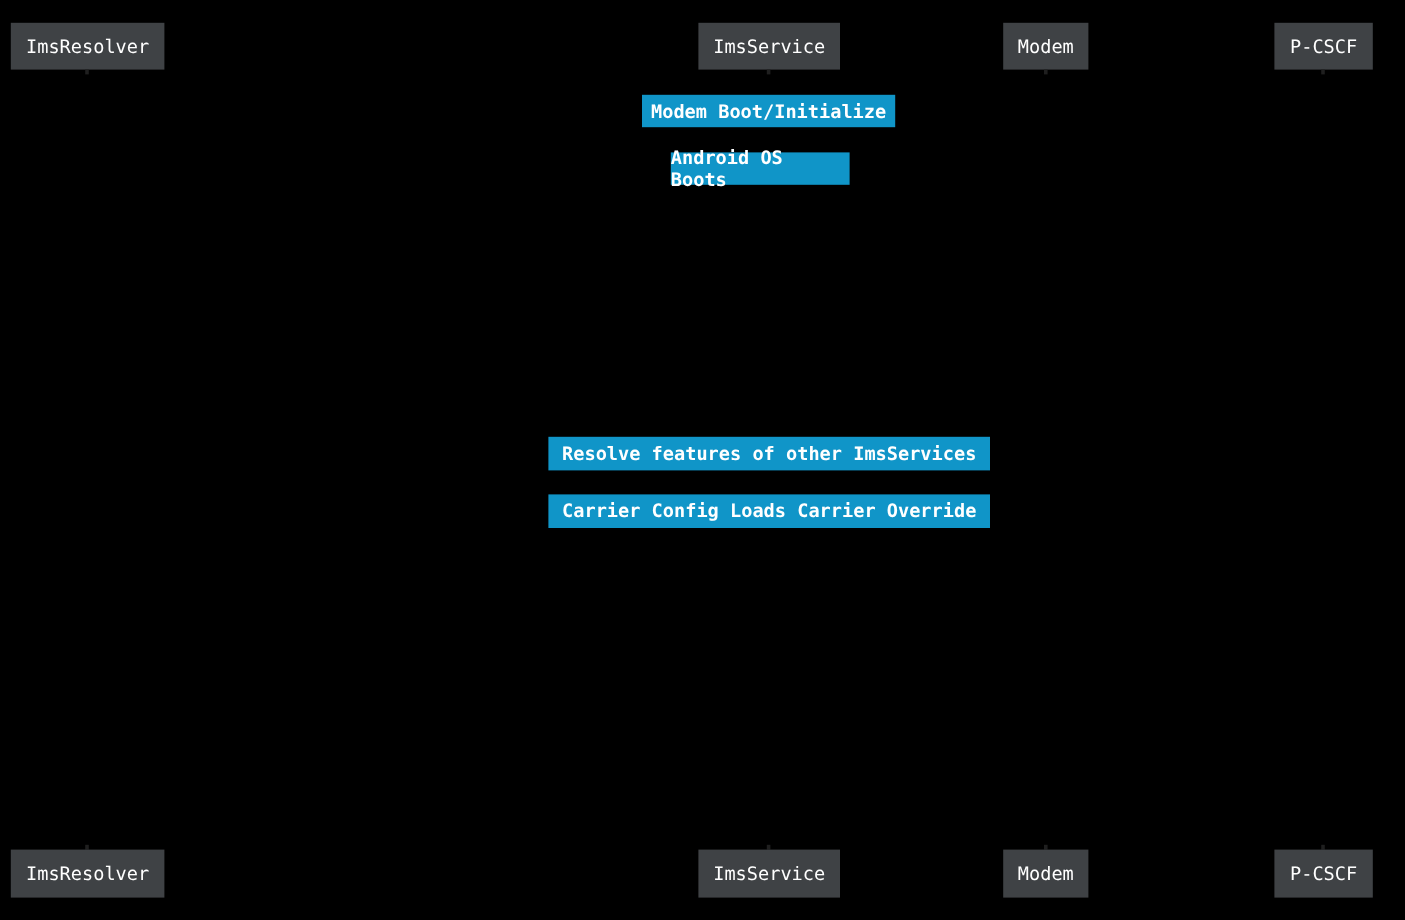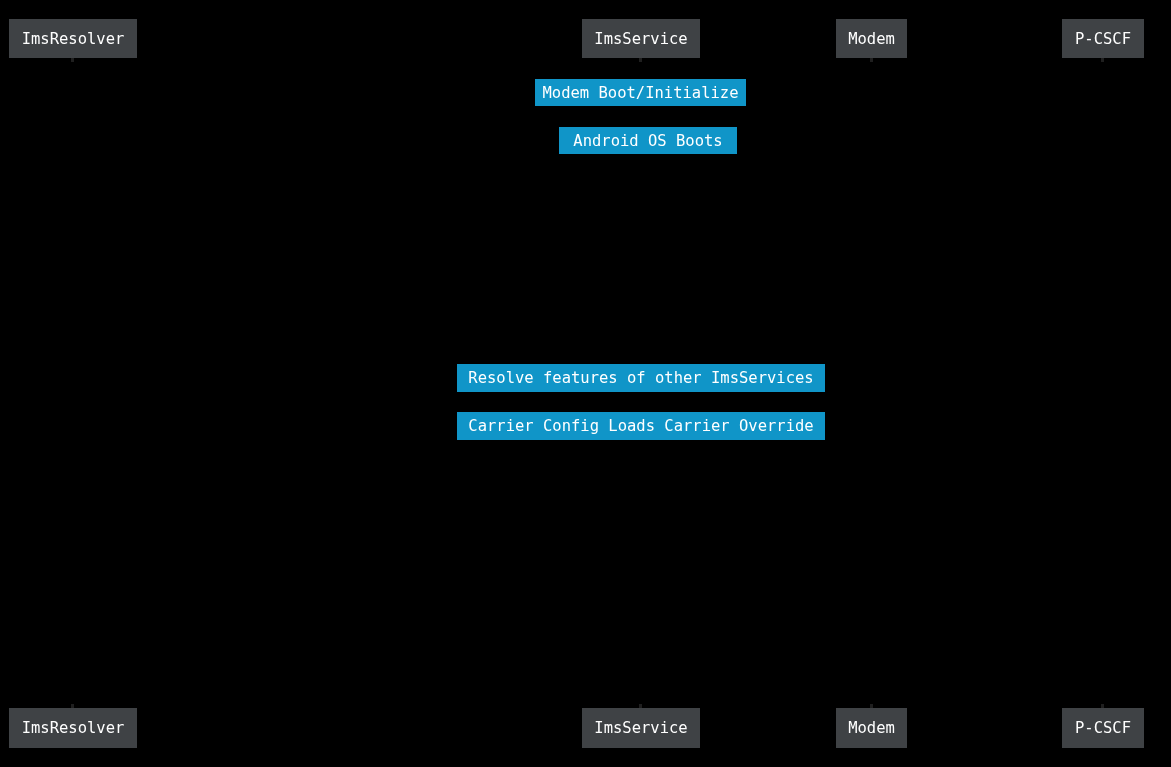--- a/index.html
+++ b/index.html
@@ -25,21 +25,21 @@
     display: flex;
     align-items: center;
     justify-content: center;
     letter-spacing: 0px;
     box-sizing: border-box;
   }
   .note-box {
     position: absolute;
     background: #1095c8;
     color: #ffffff;
-    font-weight: normal;
+    font-weight: bold;
     font-size: 15.5px;
     display: flex;
     align-items: center;
     justify-content: center;
     box-sizing: border-box;
   }
   .lifeline-stub {
     position: absolute;
     width: 3px;
     height: 4px;
@@ -55,21 +55,21 @@
   <div class="actor-box" style="left:582px; top:19px; width:118px;">ImsService</div>
   <div class="actor-box" style="left:836px; top:19px; width:71px;">Modem</div>
   <div class="actor-box" style="left:1062px; top:19px; width:82px;">P-CSCF</div>
 
   <div class="lifeline-stub" style="left:71px;   top:58px;"></div>
   <div class="lifeline-stub" style="left:639px;  top:58px;"></div>
   <div class="lifeline-stub" style="left:870px;  top:58px;"></div>
   <div class="lifeline-stub" style="left:1101px; top:58px;"></div>
 
   <div class="note-box" style="left:535px; top:79px;  width:211px; height:27px;">Modem Boot/Initialize</div>
-  <div class="note-box" style="left:559px; top:127px; width:178px; height:27px;">Android OS Boots</div>
+  <div class="note-box" style="left:559px; top:127px; width:149px; height:27px;">Android OS Boots</div>
   <div class="note-box" style="left:457px; top:412px; width:368px; height:28px;">Carrier Config Loads Carrier Override</div>
   <div class="note-box" style="left:457px; top:364px; width:368px; height:28px;">Resolve features of other ImsServices</div>
 
   <div class="lifeline-stub" style="left:71px;   top:704px;"></div>
   <div class="lifeline-stub" style="left:639px;  top:704px;"></div>
   <div class="lifeline-stub" style="left:870px;  top:704px;"></div>
   <div class="lifeline-stub" style="left:1101px; top:704px;"></div>
 
   <div class="actor-box" style="left:9px;   top:708px; width:128px; height:40px;">ImsResolver</div>
   <div class="actor-box" style="left:582px; top:708px; width:118px; height:40px;">ImsService</div>

